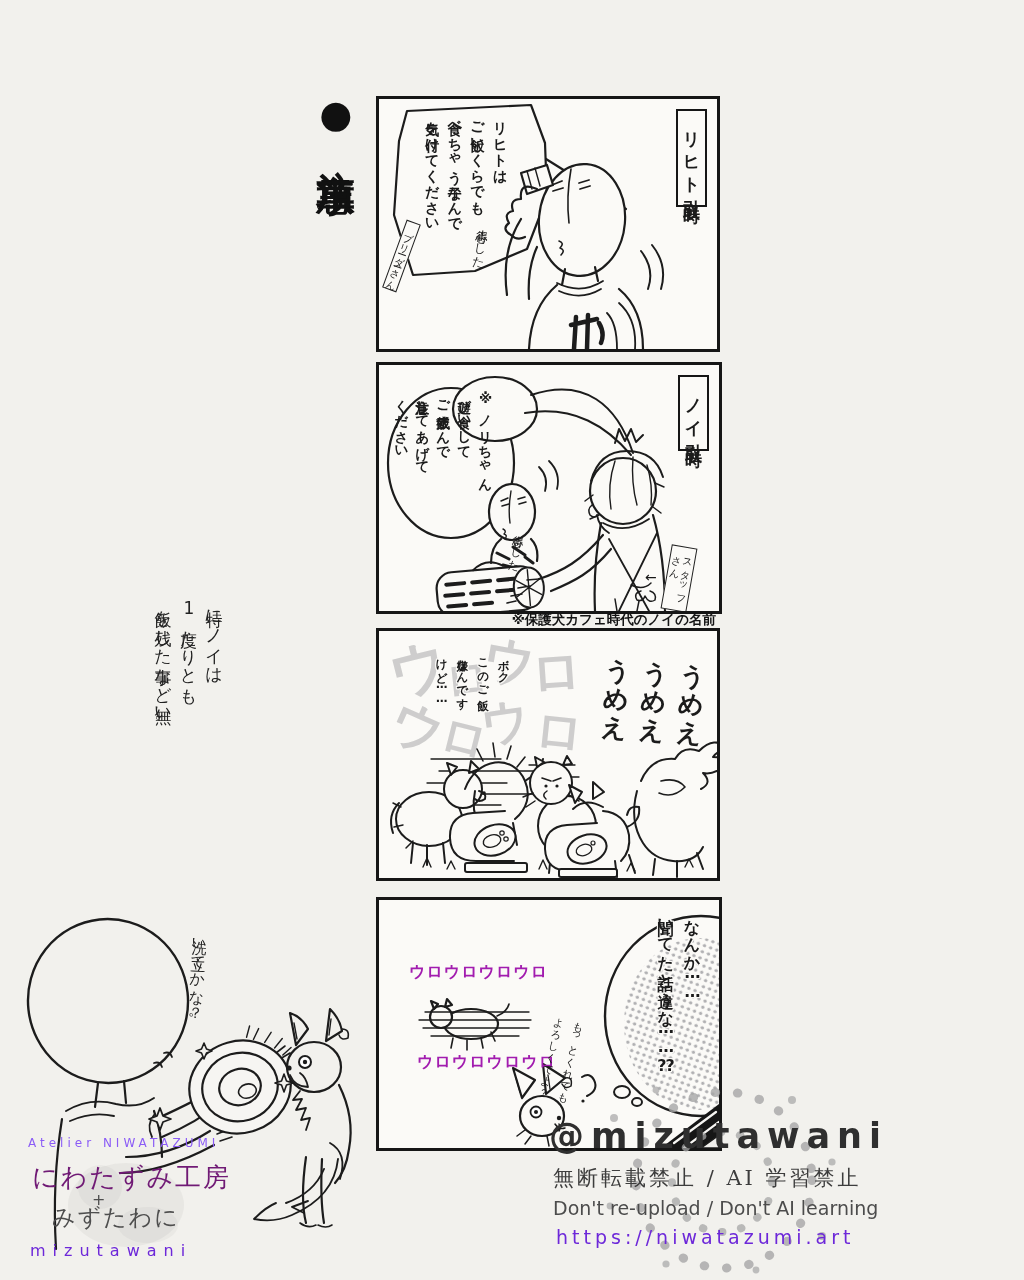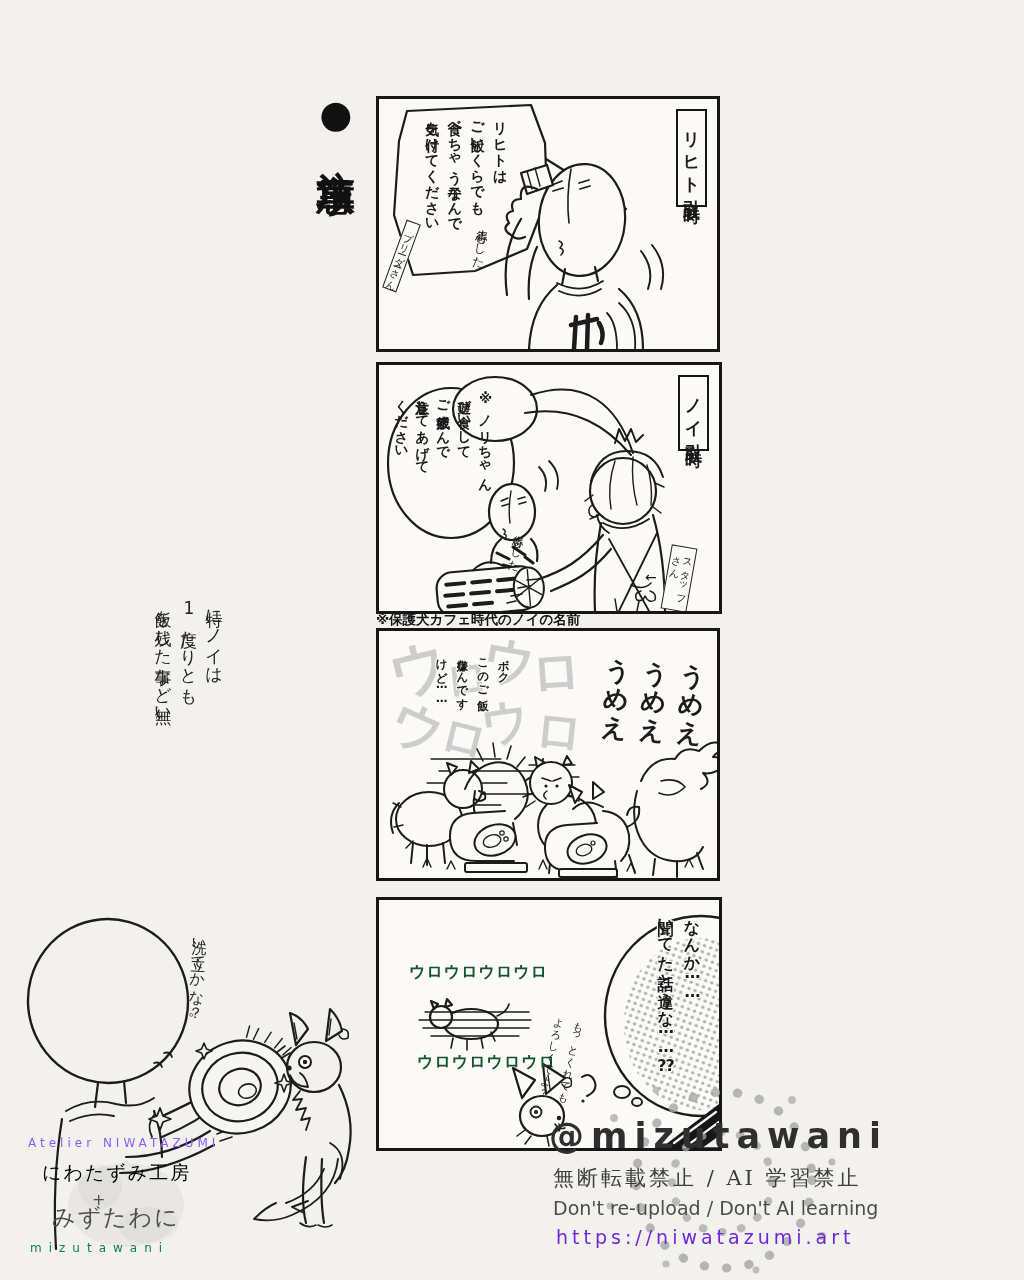--- a/index.html
+++ b/index.html
@@ -32,47 +32,47 @@
   .reply{font-size:12px;line-height:1.25;}
   
   .p1-bubble{left:42px;top:13px;height:152px;font-size:14px;line-height:1.62;}
   .p1-breeder{left:15px;top:121px;transform:rotate(20deg);}
   .p1-reply{left:92px;top:122px;height:72px;transform:rotate(8deg);}
   
   .p2-bubble{left:12px;top:25px;height:150px;font-size:13.5px;line-height:1.55;}
   .p2-reply{left:128px;top:162px;height:66px;font-size:11px;transform:rotate(10deg);}
   .p2-stafftag{left:287px;top:181px;transform:rotate(10deg);}
   .p2-arrow{position:absolute;left:266px;top:204px;font-size:14px;color:#161616;}
-  .caption2{left:376px;top:611px;width:340px;font-size:13.5px;font-weight:700;color:#141414;}
+  .caption2{left:376px;top:611px;width:340px;text-align:right;font-size:13.5px;font-weight:700;color:#141414;}
   
   .bg-kana{position:absolute;font-weight:800;color:#c3c3c3;opacity:.8;line-height:1;}
   .bk0{left:10px;top:8px;font-size:58px;transform:rotate(-14deg);}
   .bk1{left:66px;top:26px;font-size:44px;transform:rotate(-6deg);}
   .bk2{left:104px;top:4px;font-size:52px;transform:rotate(10deg);}
   .bk3{left:152px;top:16px;font-size:50px;transform:rotate(-4deg);}
   .bk4{left:12px;top:70px;font-size:52px;transform:rotate(24deg);}
   .bk5{left:62px;top:84px;font-size:46px;transform:rotate(14deg);}
   .bk6{left:102px;top:66px;font-size:48px;transform:rotate(-8deg);}
   .bk7{left:156px;top:76px;font-size:48px;transform:rotate(6deg);}
   .p3-munch{right:10px;top:12px;height:170px;font-size:25px;font-weight:800;line-height:1.5;
             transform:rotate(4deg);}
   .p3-protest{left:52px;top:20px;height:118px;font-size:11.5px;font-weight:600;line-height:1.8;}
   
-  .p4-pace{position:absolute;font-size:16px;font-weight:700;letter-spacing:1px;color:#14532d;}
+  .p4-pace{position:absolute;font-size:16px;font-weight:700;letter-spacing:1px;color:#a21caf;}
   .p4-pace1{left:30px;top:62px;}
   .p4-pace2{left:38px;top:152px;}
   .p4-ask{left:162px;top:112px;height:90px;font-size:10.5px;line-height:1.9;transform:rotate(12deg);}
   .p4-thought{right:14px;top:8px;height:236px;font-size:16px;font-weight:700;line-height:1.65;}
   
   .wash-text{left:186px;top:928px;height:132px;font-size:15px;line-height:1.3;transform:rotate(3deg);color:#222;}
   .atelier{left:28px;top:1136px;font-size:12px;letter-spacing:4px;color:#8b5cf6;}
-  .studio-jp{left:42px;top:1160px;font-size:19px;letter-spacing:2px;color:#000000;}
+  .studio-jp{left:32px;top:1160px;font-size:26px;letter-spacing:2px;color:#701a75;}
   .plus-sign{left:92px;top:1190px;font-size:16px;color:#4e4e4e;}
   .artist-jp{left:44px;top:1202px;font-size:23px;letter-spacing:2px;color:#4e4e4e;margin-left:8px;}
-  .artist-romaji{left:30px;top:1241px;font-size:12px;letter-spacing:7px;color:#15803d;}
+  .artist-romaji{left:30px;top:1241px;font-size:16px;letter-spacing:7px;color:#6d28d9;}
   
   .handle{left:549px;top:1116px;font-size:35px;font-weight:600;letter-spacing:7px;color:#2f2f2f;text-align:center;}
   .notice-jp{left:553px;top:1164px;font-size:21px;letter-spacing:3px;color:#3d3d3d;
              font-family:"DejaVu Serif",serif;}
   .notice-en{left:553px;top:1196px;font-size:20px;color:#4c4c4c;transform:scaleX(.95);transform-origin:left;}
   .url-text{left:556px;top:1226px;font-size:19px;letter-spacing:4px;color:#6d28d9;}
 </style>
 </head>
 <body>
 

